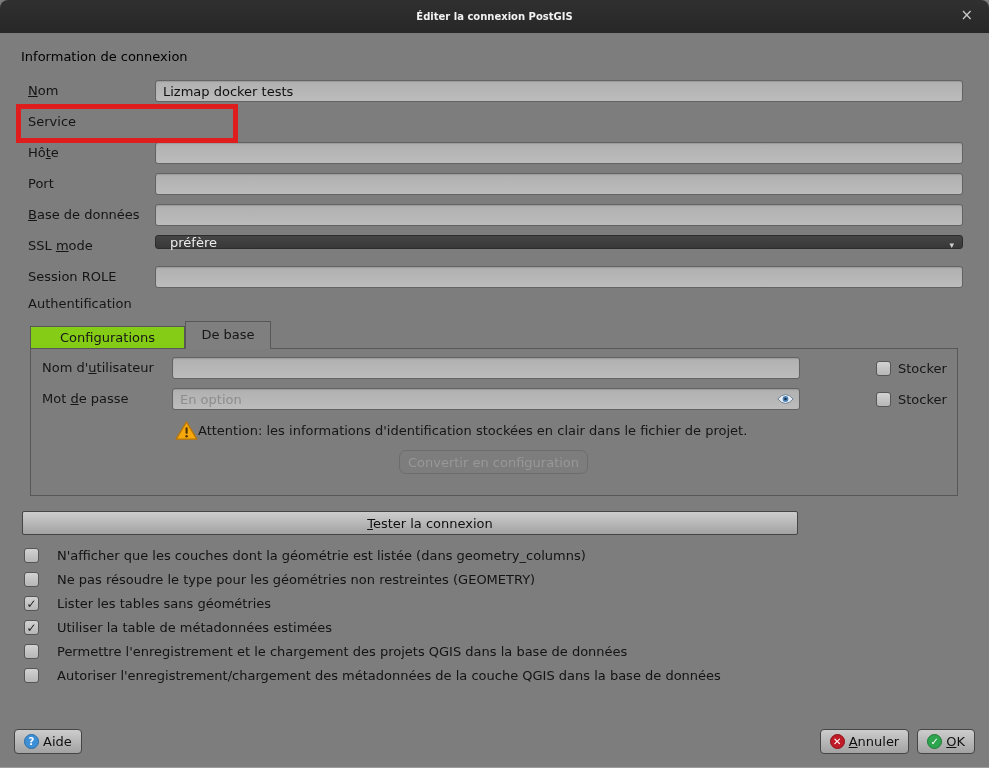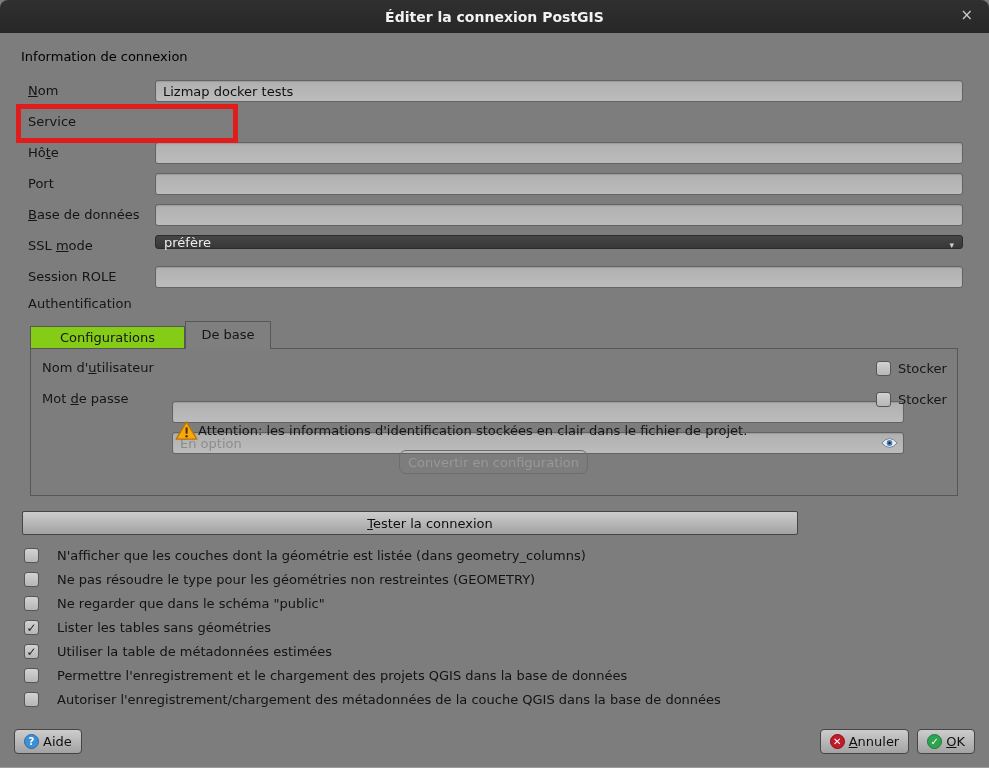--- a/index.html
+++ b/index.html
@@ -4,54 +4,54 @@
 <style>
   * { margin:0; padding:0; box-sizing:border-box; }
   html,body { width:989px; height:768px; }
   body { font-family:"DejaVu Sans","Liberation Sans",sans-serif; font-size:13px; color:#161616; }
   .dialog { position:relative; width:989px; height:768px; background:#7d7d7d; overflow:hidden; border-bottom:1px solid #9d9d9d; }
 
   
   .titlebar { position:absolute; left:0; top:0; width:989px; height:33px;
     background:linear-gradient(#303030,#272727); border-radius:8px 8px 0 0;
     display:flex; align-items:center; justify-content:center; }
-  .titlebar .title { color:#f2f2f2; font-weight:bold; font-size:14px; }
+  .titlebar .title { color:#f2f2f2; font-weight:bold; font-size:10px; }
   .titlebar .close { position:absolute; right:16px; top:8px; color:#c9c9c9; font-size:15px; line-height:15px; cursor:default; }
 
   .section-label { position:absolute; left:21px; top:49px; color:#000000; }
 
   
   .frow { position:absolute; left:0; width:989px; height:22px;text-decoration:underline; }
   .frow .lbl { position:absolute; left:28px; top:0; line-height:22px; color:#141414; }
   .frow .field { position:absolute; left:155px; top:0; width:808px; height:22px; }
   .key { text-decoration:underline; }
 
   input.tf { width:100%; height:22px; background:linear-gradient(#b0b0b0,#bcbcbc);
     border:1px solid #636363; border-radius:3px; padding:0 7px; font:13px "DejaVu Sans","Liberation Sans",sans-serif;
     color:#101010; box-shadow:inset 0 1px 1px rgba(0,0,0,.12); }
   input.tf::placeholder { color:#8d8d8d; opacity:1; }
 
   .select { height:14px; background:linear-gradient(#454545,#383838); border:1px solid #2c2c2c;
-    border-radius:3px; color:#ededed; display:flex; align-items:center; padding:0 8px; position:relative; }
+    border-radius:3px; color:#ededed; display:flex; align-items:center; padding:0 14px; position:relative; }
   .select .arrow { position:absolute; right:8px; top:4px; font-size:9px; color:#cfcfcf; }
 
   
   .annotation { position:absolute; left:16px; top:104px; width:222px; height:39px;
     border:5px solid #df1d1d; pointer-events:none; z-index:30; }
 
   
   .auth-label { position:absolute; left:28px; top:296px; }
   .tab { position:absolute; border:1px solid #575757; background:#84cc16; text-align:center; }
   .tab-configs { left:30px; top:326px; width:155px; height:22px; line-height:21px; border-bottom:none; }
   .tab-debase { left:185px; top:321px; width:86px; height:28px; line-height:25px; border-bottom:none; z-index:3; background:#7f7f7f; }
   .auth-frame { position:absolute; left:30px; top:348px; width:928px; height:148px; border:1px solid #575757; }
 
   .in-row { position:absolute; height:22px; }
   .in-lbl { position:absolute; left:42px; line-height:22px; }
-  .in-field { position:absolute; left:172px; width:732px;margin-top:44px; }
+  .in-field { position:absolute; left:172px; width:628px; }
   .stocker { position:absolute; left:876px; display:flex; align-items:center; gap:7px; height:22px; }
 
   .cb { display:inline-block; width:15px; height:15px; background:linear-gradient(#d2d2d2,#b6b6b6);
     border:1px solid #565656; border-radius:3px; text-align:center; line-height:14px; font-size:12px; color:#1c1c1c; flex:none; }
 
   .eye { position:absolute; right:6px; top:5px; width:17px; height:12px; }
 
   .warn-row { position:absolute; left:175px; top:420px; display:flex; align-items:center; }
   .warn-icon { width:23px; height:21px; flex:none; }
   .convert-btn { position:absolute; left:399px; top:450px; width:189px; height:24px;
@@ -179,24 +179,20 @@
   <div class="options" id="options-list">
       <div class="opt-row">
         <span class="cb"></span>
         <span class="opt-label">N'afficher que les couches dont la géométrie est listée (dans geometry_columns)</span>
       </div>
       <div class="opt-row">
         <span class="cb"></span>
         <span class="opt-label">Ne pas résoudre le type pour les géométries non restreintes (GEOMETRY)</span>
       </div>
       <div class="opt-row">
-        <span class="cb"></span>
-        <span class="opt-label">Ne regarder que dans le schéma "public"</span>
-      </div>
-      <div class="opt-row">
         <span class="cb">✓</span>
         <span class="opt-label">Lister les tables sans géométries</span>
       </div>
       <div class="opt-row">
         <span class="cb">✓</span>
         <span class="opt-label">Utiliser la table de métadonnées estimées</span>
       </div>
       <div class="opt-row">
         <span class="cb"></span>
         <span class="opt-label">Permettre l'enregistrement et le chargement des projets QGIS dans la base de données</span>

